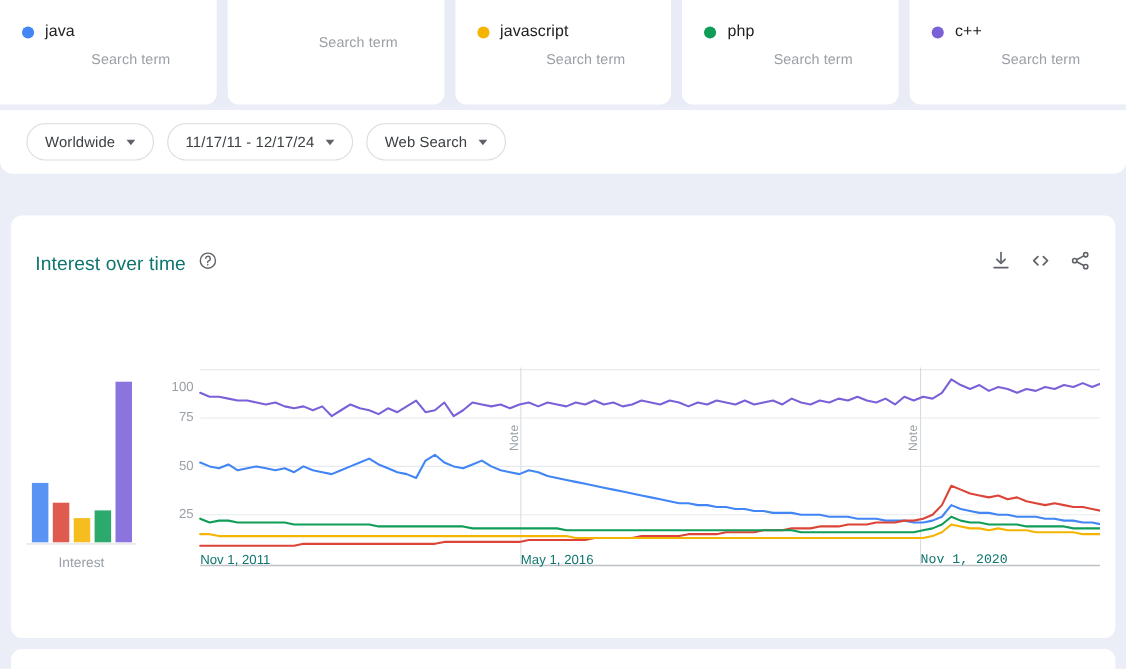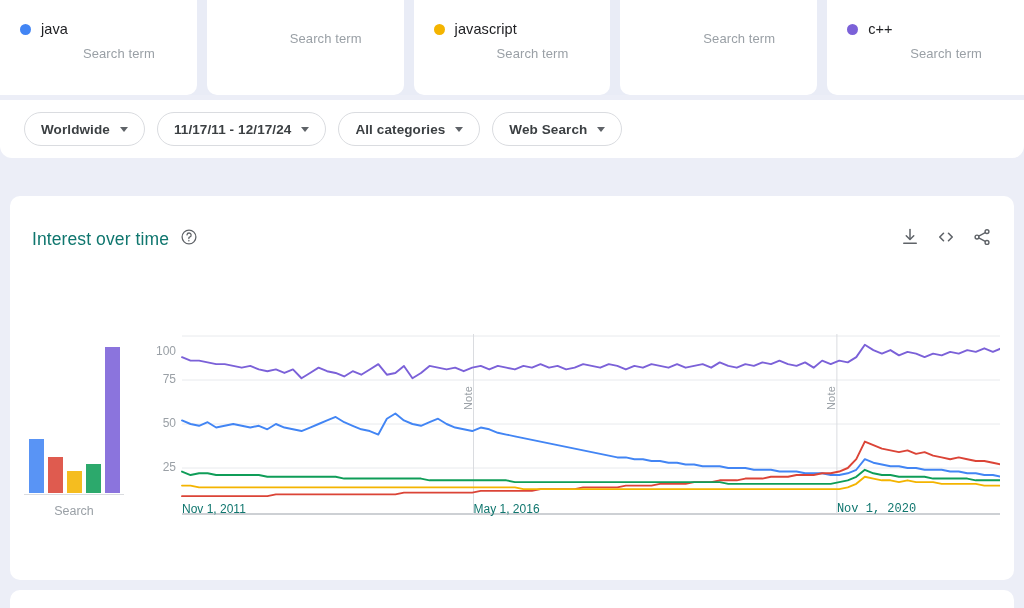--- a/index.html
+++ b/index.html
@@ -75,21 +75,20 @@
     height: 34px;
     border: 1px solid #dadce0;
     border-radius: 18px;
     background: #fff;
     display: flex;
     align-items: center;
     gap: 10px;
     padding: 0 16px;
     cursor: pointer;
     white-space: nowrap;
-    font-weight: bold;
   }
   .filter-label {
     font-size: 13.5px;
     color: #3c4043;
     letter-spacing: .1px;
   }
   .caret {
     width: 0; height: 0;
     border-left: 4.5px solid transparent;
     border-right: 4.5px solid transparent;
@@ -223,42 +222,42 @@
       <div class="term-sub">Search term</div>
     </div>
     <div class="term-card">
       <div class="term-head">
         <span class="term-dot" style="background:#F4B400"></span>
         <span class="term-name">javascript</span>
       </div>
       <div class="term-sub">Search term</div>
     </div>
     <div class="term-card">
+      <div class="term-head">
+        <span class="term-dot" style="background:#0F9D58"></span>
+        <span class="term-name">php</span>
+      </div>
       <div class="term-sub">Search term</div>
     </div>
     <div class="term-card">
       <div class="term-head">
         <span class="term-dot" style="background:#7B61D8"></span>
         <span class="term-name">c++</span>
       </div>
       <div class="term-sub">Search term</div>
     </div>
   </div>
 
 <div id="filter-bar">
     <div class="filter-chip">
       <span class="filter-label">Worldwide</span>
       <span class="caret"></span>
     </div>
     <div class="filter-chip">
       <span class="filter-label">11/17/11 - 12/17/24</span>
-      <span class="caret"></span>
-    </div>
-    <div class="filter-chip">
-      <span class="filter-label">All categories</span>
       <span class="caret"></span>
     </div>
     <div class="filter-chip">
       <span class="filter-label">Web Search</span>
       <span class="caret"></span>
     </div>
   </div>
 
 <div id="iot-card">
 
@@ -302,21 +301,21 @@
 
 <div id="avg-panel">
   <div id="avg-bars">
       <div class="avg-bar" style="height: 54.4px; background: rgb(66, 133, 244); opacity: 0.88;"></div>
       <div class="avg-bar" style="height: 35.7px; background: rgb(219, 68, 55); opacity: 0.88;"></div>
       <div class="avg-bar" style="height: 22.1px; background: rgb(244, 180, 0); opacity: 0.88;"></div>
       <div class="avg-bar" style="height: 28.9px; background: rgb(15, 157, 88); opacity: 0.88;"></div>
       <div class="avg-bar" style="height: 146.2px; background: rgb(123, 97, 216); opacity: 0.88;"></div>
     </div>
   <div id="avg-axis"></div>
-  <div id="avg-label">Search</div>
+  <div id="avg-label">Interest</div>
 </div>
 
 <div id="ytick-col">
     <div class="ytick" style="top: 140px;">25</div>
     <div class="ytick" style="top: 96px;">50</div>
     <div class="ytick" style="top: 52px;">75</div>
     <div class="ytick" style="top: 24px;">100</div>
   </div>
 <div id="plot-area">
     <svg id="plot-svg" width="860" height="200">

